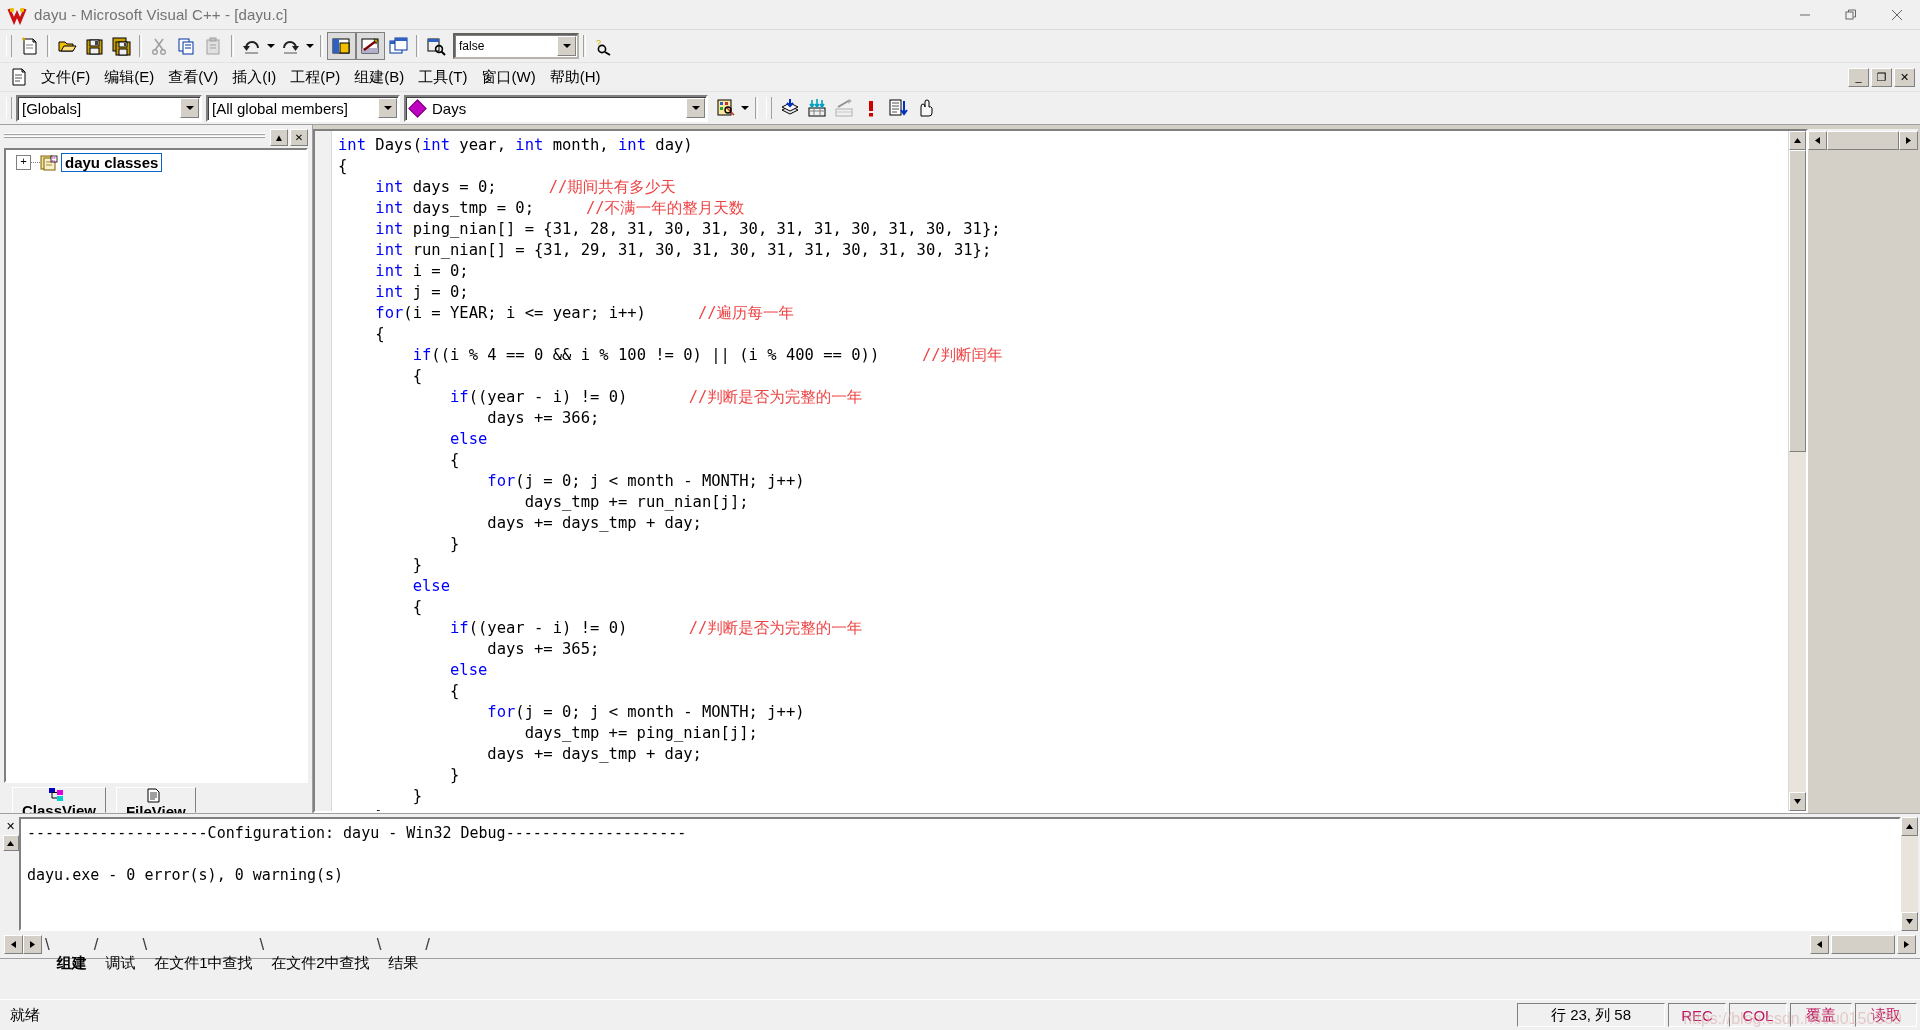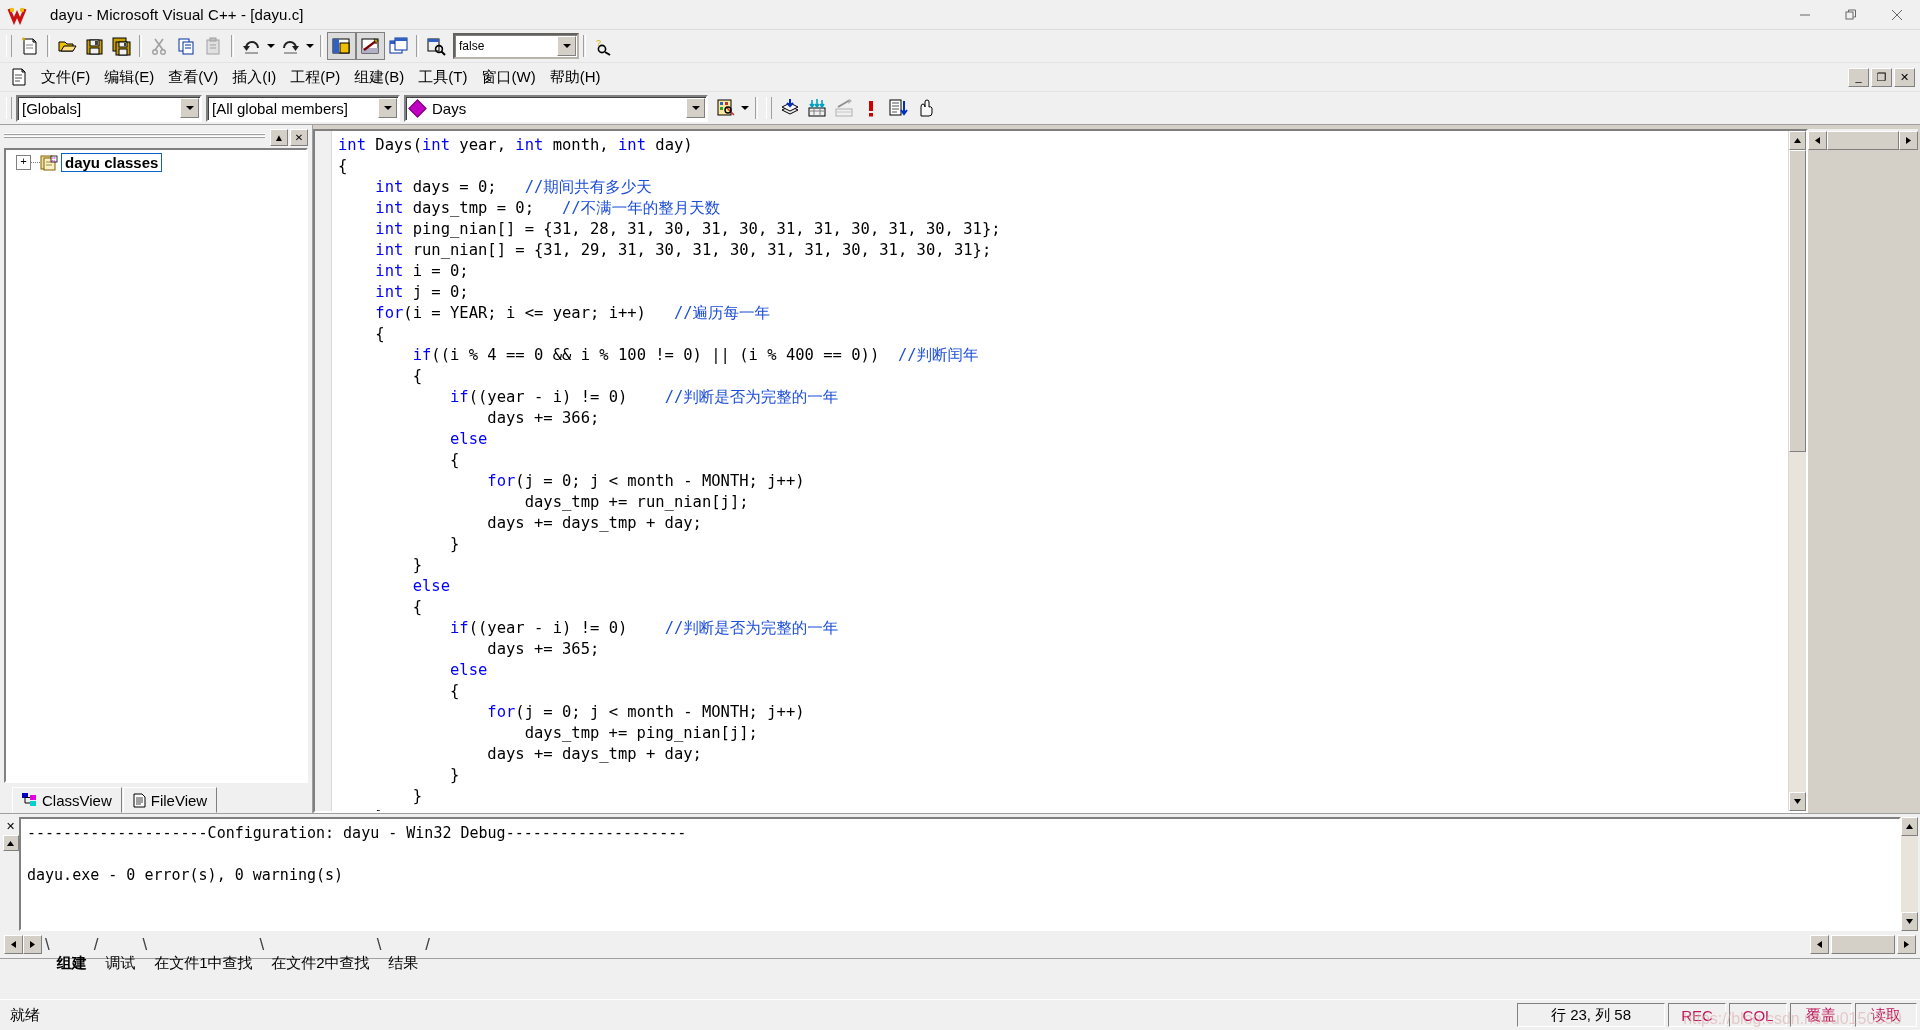--- a/index.html
+++ b/index.html
@@ -9,21 +9,21 @@
     font-family:"Liberation Sans","DejaVu Sans",sans-serif;
     font-size:15px;color:#000;
     -webkit-font-smoothing:none;
   }
   .app{position:relative;width:1920px;height:1030px;background:#f0f0f0;display:flex;flex-direction:column;}
 
   
   .titlebar{height:29px;background:#f0f0f0;display:flex;align-items:center;
             border-bottom:1px solid #dcdcdc;flex:0 0 auto;}
   .tb-icon{width:20px;height:20px;margin-left:7px;margin-right:7px;position:relative;flex:0 0 auto;}
-  .tb-title{font-size:15px;color:#000000;letter-spacing:.1px;margin-left:16px;}
+  .tb-title{font-size:15px;color:#737373;letter-spacing:.1px;}
   .tb-spacer{flex:1 1 auto;}
   .tb-btn{width:46px;height:29px;display:flex;align-items:center;justify-content:center;color:#666;}
 
   
   .toolbar{height:32px;background:#f0f0f0;display:flex;align-items:center;
            border-bottom:1px solid #e3e3e3;flex:0 0 auto;padding-left:2px;}
   .grip{width:4px;height:22px;border-left:1px solid #fff;border-right:1px solid #a0a0a0;
         margin:0 4px;flex:0 0 auto;}
   .tbtn{width:27px;height:26px;display:flex;align-items:center;justify-content:center;
         position:relative;flex:0 0 auto;}
@@ -78,33 +78,33 @@
         margin-top:3px;overflow:hidden;position:relative;}
   .treerow{display:flex;align-items:center;padding:3px 0 0 10px;}
   .plusbox{width:13px;height:13px;border:1px solid #808080;background:#fff;
            display:flex;align-items:center;justify-content:center;font-size:11px;line-height:11px;
            font-family:"Liberation Mono",monospace;flex:0 0 auto;}
   .dotline{width:9px;border-top:1px dotted #808080;height:1px;flex:0 0 auto;}
   .folderico{width:18px;height:16px;margin-right:3px;flex:0 0 auto;}
   .treelabel{font-size:15px;font-weight:bold;padding:0 3px;border:1px solid #0a64c8;}
   .ws-tabs{height:30px;display:flex;align-items:flex-end;padding-left:8px;flex:0 0 auto;}
   .ws-tab{height:24px;display:flex;align-items:center;padding:0 9px;background:#f0f0f0;
-          border:1px solid;border-color:#fff #808080 #f0f0f0 #fff;font-size:15px;font-weight:normal;
-          margin-right:1px;}
+          border:1px solid;border-color:#fff #808080 #f0f0f0 #fff;font-size:15px;font-weight:bold;
+          margin-right:10px;flex-direction:column;}
   .ws-tab.active{border-bottom-color:#f0f0f0;}
 
   .editorwrap{flex:1 1 auto;display:flex;flex-direction:row;min-width:0;padding:4px 2px 0 0;box-sizing:border-box;}
   .editor{flex:1 1 auto;display:flex;border:2px solid;border-color:#808080 #fff #fff #808080;
           background:#fff;min-height:0;}
   .selmargin{width:16px;flex:0 0 auto;background:#f0f0f0;border-right:1px solid #d8d8d8;}
   .code{flex:1 1 auto;overflow:hidden;padding:4px 0 0 6px;
         font-family:"DejaVu Sans Mono","Liberation Mono",monospace;font-size:15.5px;line-height:21px;
         white-space:pre;color:#000;}
   .code .kw{color:#0000ff;}
-  .code .cm{color:#1d4ed8;}
+  .code .cm{color:#ef4444;margin-left:24px;}
   .vscroll{width:17px;flex:0 0 auto;background:#f0f0f0;display:flex;flex-direction:column;
            border-left:1px solid #d8d8d8;}
   .sbtn{height:17px;background:#d4d0c8;border:1px solid;border-color:#fff #808080 #808080 #fff;
         display:flex;align-items:center;justify-content:center;flex:0 0 auto;}
   .sthumb{background:#d4d0c8;border:1px solid;border-color:#fff #808080 #808080 #fff;flex:0 0 auto;}
   .strack{flex:1 1 auto;background:#e8e4dc;}
   .hscrollrow{height:20px;display:flex;align-items:center;flex:0 0 auto;background:#f0f0f0;padding-top:1px;}
   .hbtn{width:17px;height:17px;background:#d4d0c8;border:1px solid;border-color:#fff #808080 #808080 #fff;
         display:flex;align-items:center;justify-content:center;flex:0 0 auto;}
 

